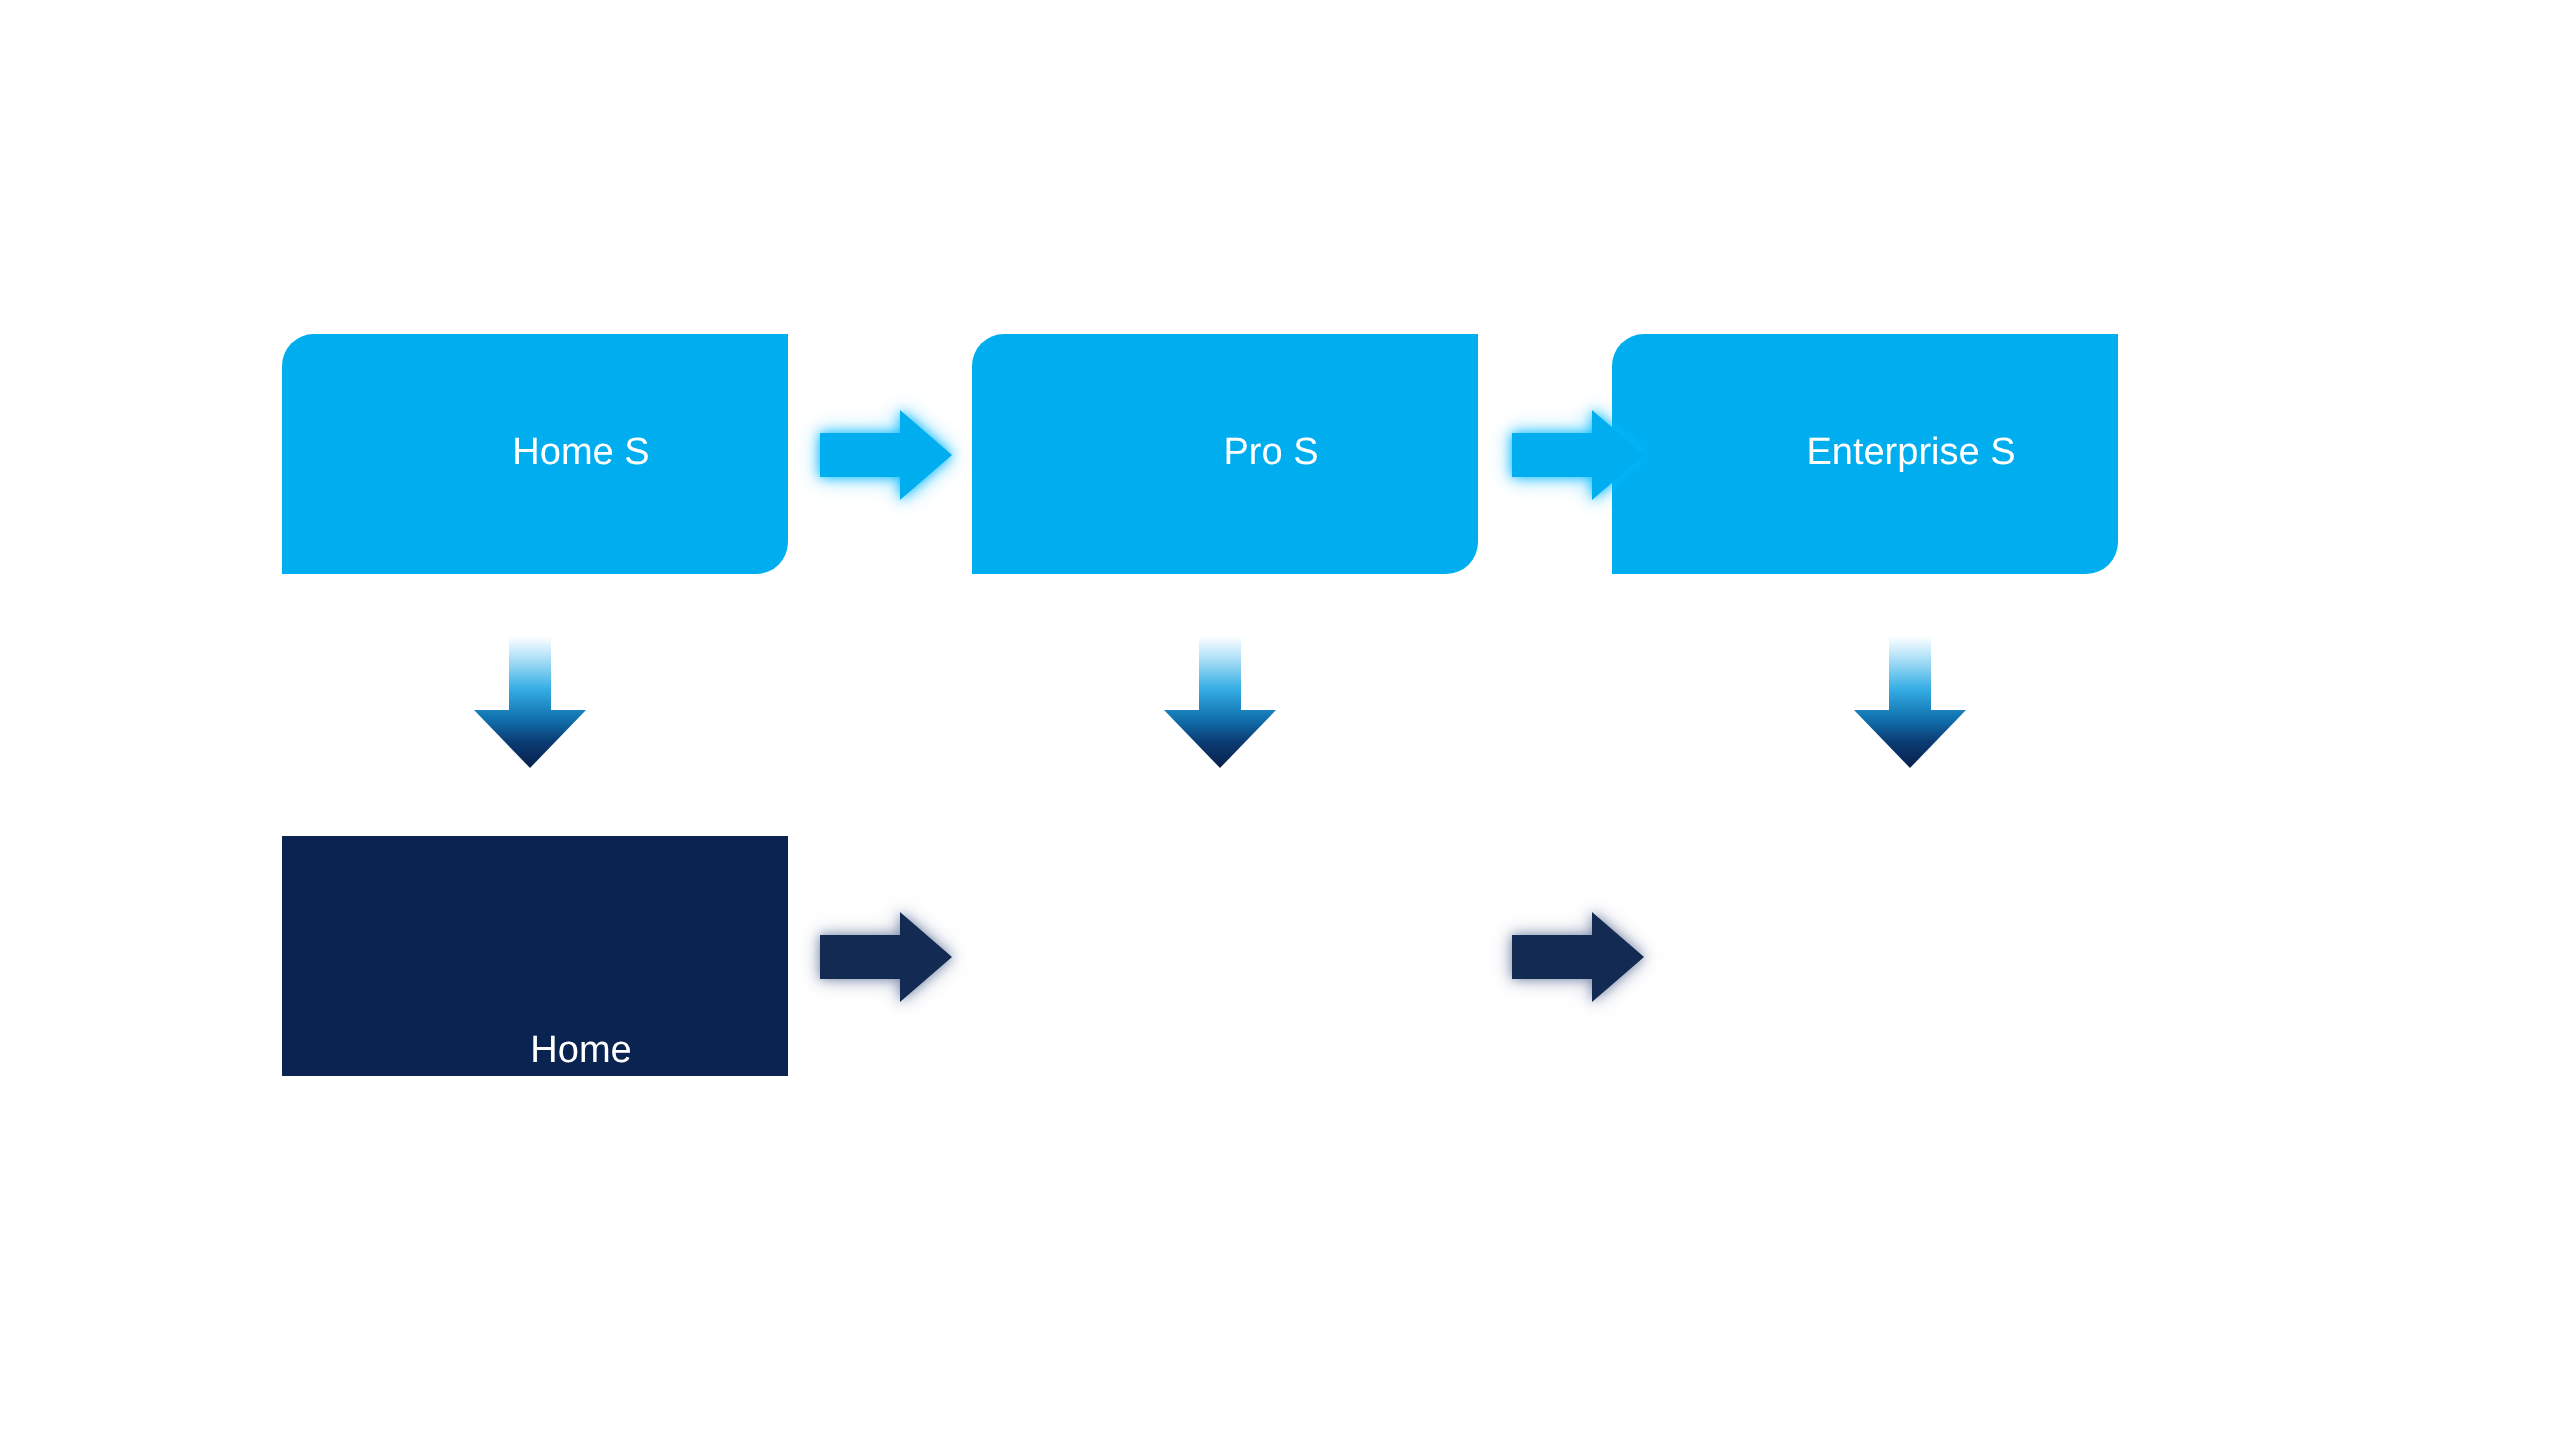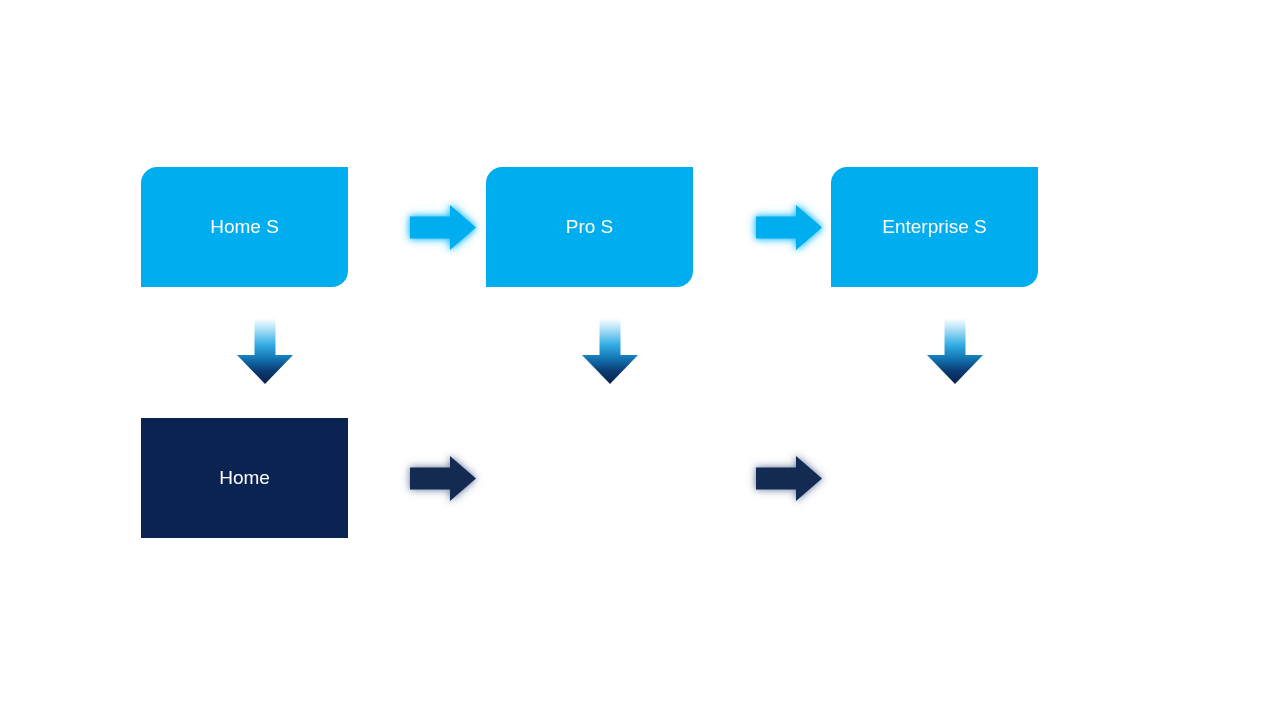--- a/index.html
+++ b/index.html
@@ -19,28 +19,30 @@
     position: absolute;
     width: 207px;
     height: 120px;
     display: flex;
     align-items: center;
     justify-content: center;
     color: #ffffff;
     font-size: 19px;
     line-height: 1.2;
     text-align: center;
+    padding-left: 46px;
   }
   .box.light {
     background: #00AEEF;
     border-radius: 16px 0 16px 0;
   }
   .box.dark {
     background: #0A2351;
     border-radius: 0;
+    align-items: flex-end;
   }
   .arrow {
     position: absolute;
     display: block;
   }
   .arrow-light {
     filter: drop-shadow(0 0 3px rgba(0, 183, 255, 0.9)) drop-shadow(0 0 5px rgba(0, 183, 255, 0.45));
   }
   .arrow-dark {
     filter: drop-shadow(0 0 3px rgba(85, 105, 145, 0.7)) drop-shadow(0 0 5px rgba(85, 105, 145, 0.35));
@@ -53,21 +55,21 @@
 <body>
 
 <div class="canvas">
 
   <div class="box light" style="left:141px; top:167px;">
     <span class="box-label">Home S</span>
   </div>
   <div class="box light" style="left:486px; top:167px;">
     <span class="box-label">Pro S</span>
   </div>
-  <div class="box light" style="left:831px; top:167px;">
+  <div class="box light" style="left:806px; top:167px;">
     <span class="box-label">Enterprise S</span>
   </div>
 
   <svg class="arrow arrow-light" style="left:410px; top:205px;" width="66" height="45" viewBox="0 0 66 45">
     <polygon points="0,11.5 40,11.5 40,0 66,22.5 40,45 40,33.5 0,33.5" fill="#00AEEF"></polygon>
   </svg>
   <svg class="arrow arrow-light" style="left:756px; top:205px;" width="66" height="45" viewBox="0 0 66 45">
     <polygon points="0,11.5 40,11.5 40,0 66,22.5 40,45 40,33.5 0,33.5" fill="#00AEEF"></polygon>
   </svg>
 

